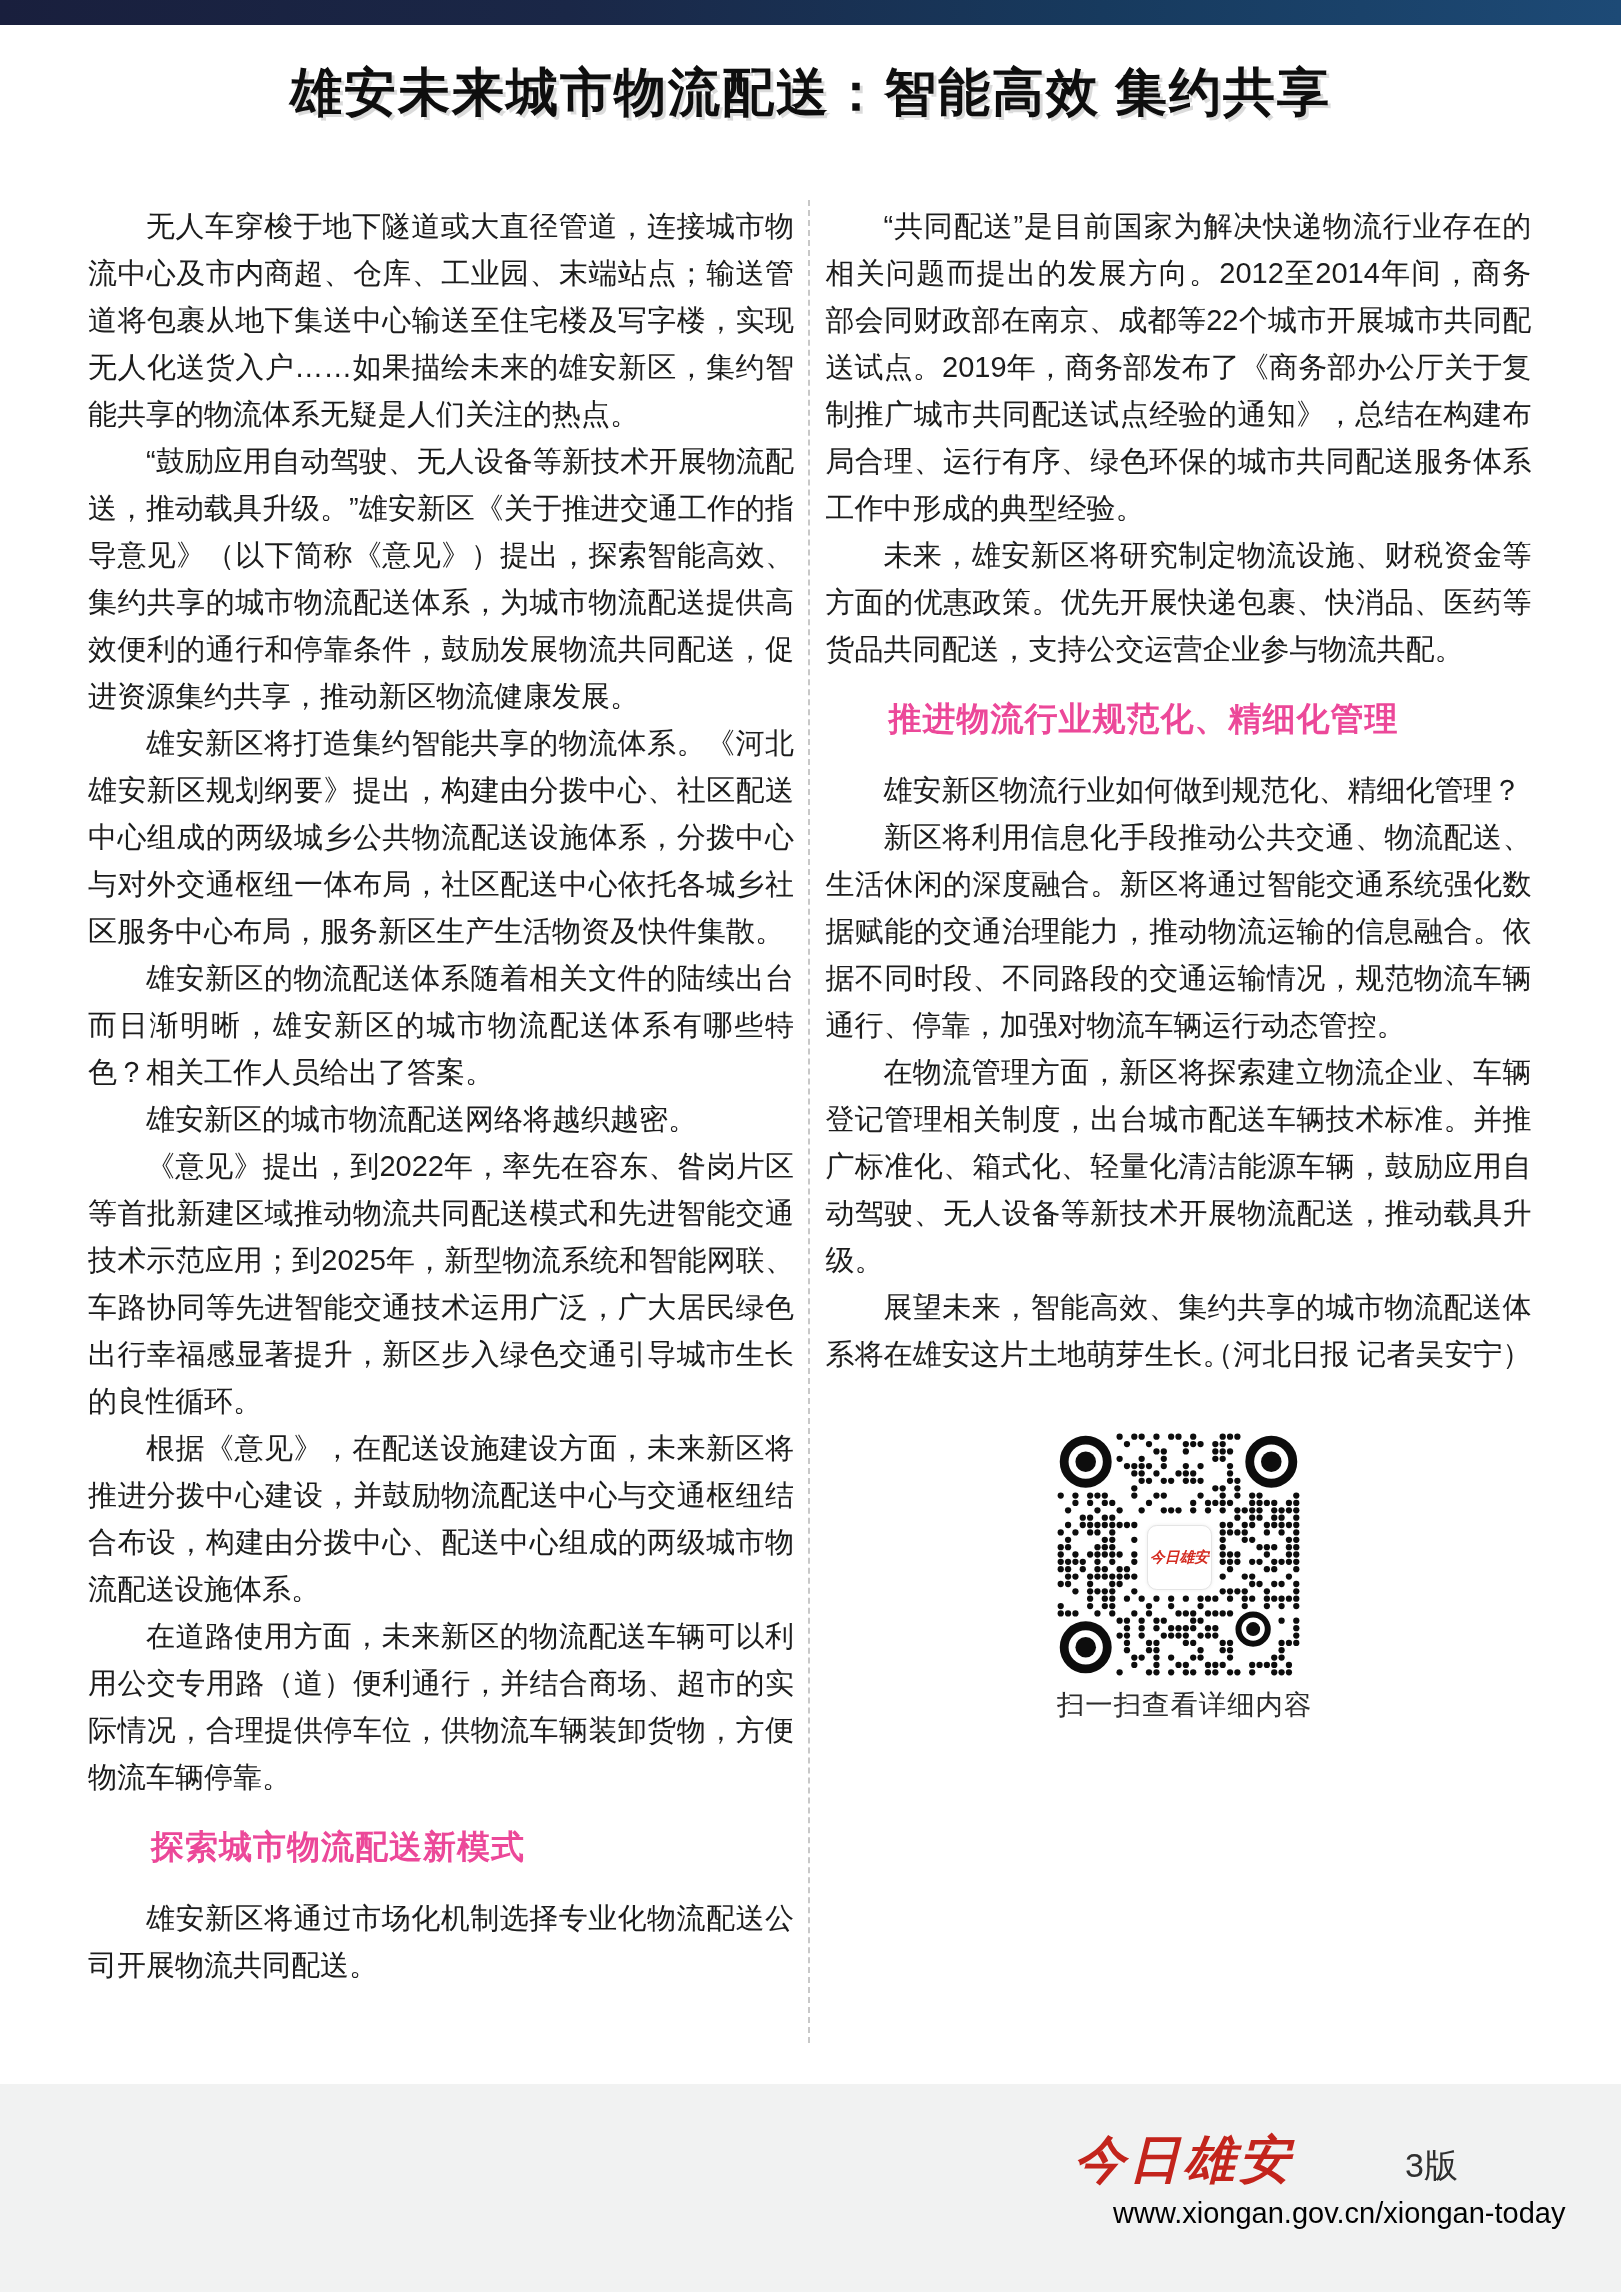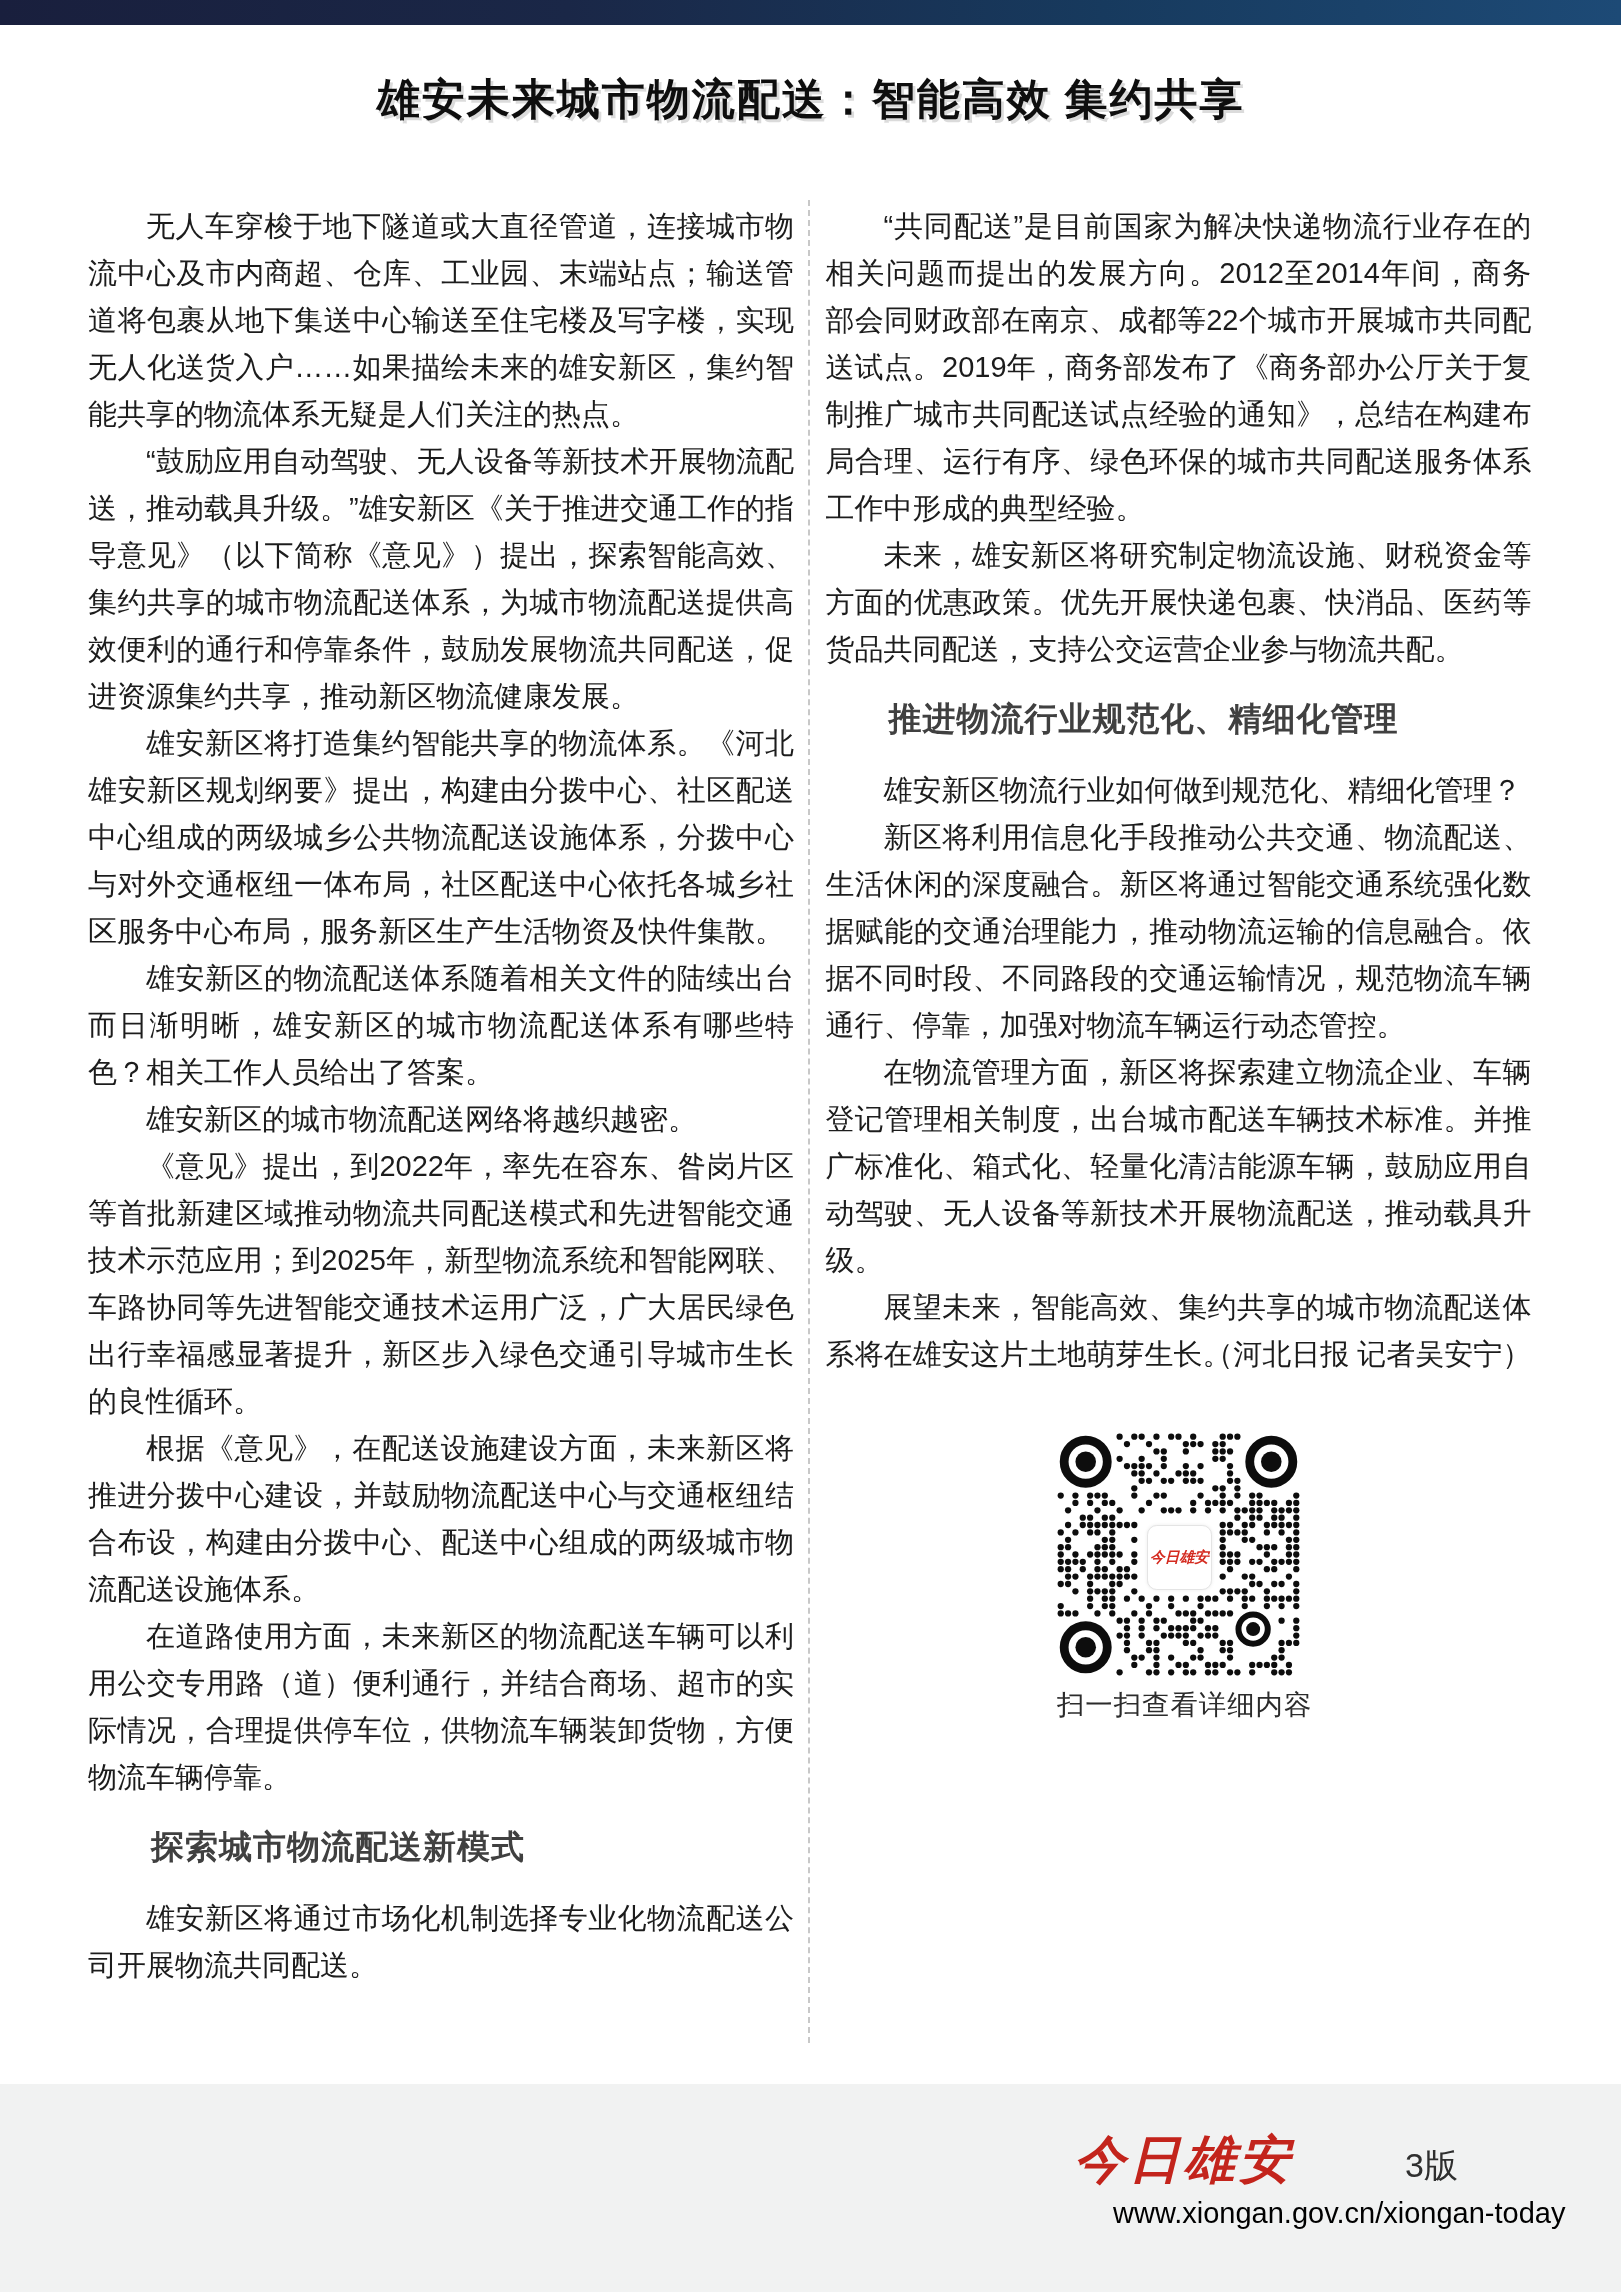--- a/index.html
+++ b/index.html
@@ -9,24 +9,24 @@
     background:#ffffff;
     overflow:hidden;
     font-family:"Liberation Sans", sans-serif;
     color:#1c1c1c;
   }
   .topbar{
     position:absolute;top:0;left:0;width:1621px;height:24.5px;
     background:linear-gradient(to right,#191f3d 0%,#1a2747 35%,#173a5e 68%,#1d4a76 100%);
   }
   .article-title{
-    position:absolute;top:71px;left:0;width:1621px;
+    position:absolute;top:58px;left:0;width:1621px;
     text-align:center;
     font-family:"Liberation Serif", serif;
-    font-size:43px;font-weight:700;color:#0e0e0e;
+    font-size:52px;font-weight:700;color:#0e0e0e;
     letter-spacing:2px;
     text-shadow:2.9px 2.9px 0 rgba(0,0,0,0.14);
     margin:0;
   }
   .columns{
     position:absolute;top:186px;left:88px;width:1445px;
     display:flex;align-items:flex-start;
   }
   .col{width:706px;padding-top:16.7px;}
   .divider{
@@ -37,21 +37,21 @@
   .para{
     margin:0;
     font-size:29px;line-height:47px;
     text-indent:2em;
     text-align:justify;
     color:#1c1c1c;
   }
   .section-heading{
     margin:23.5px 0 25.5px 63px;
     font-size:33px;line-height:45px;
-    font-weight:700;color:#404040;
+    font-weight:700;color:#ec4899;
     letter-spacing:1px;
   }
   .closing{position:relative;}
   .byline{position:absolute;right:0;bottom:0;text-indent:0;}
   .qr-block{margin:55px auto 0;width:243px;}
   .qr-code{
     position:relative;width:243px;height:243px;background:#fff;
   }
   .qr-logo-box{
     position:absolute;left:90px;top:92px;width:63px;height:63px;

